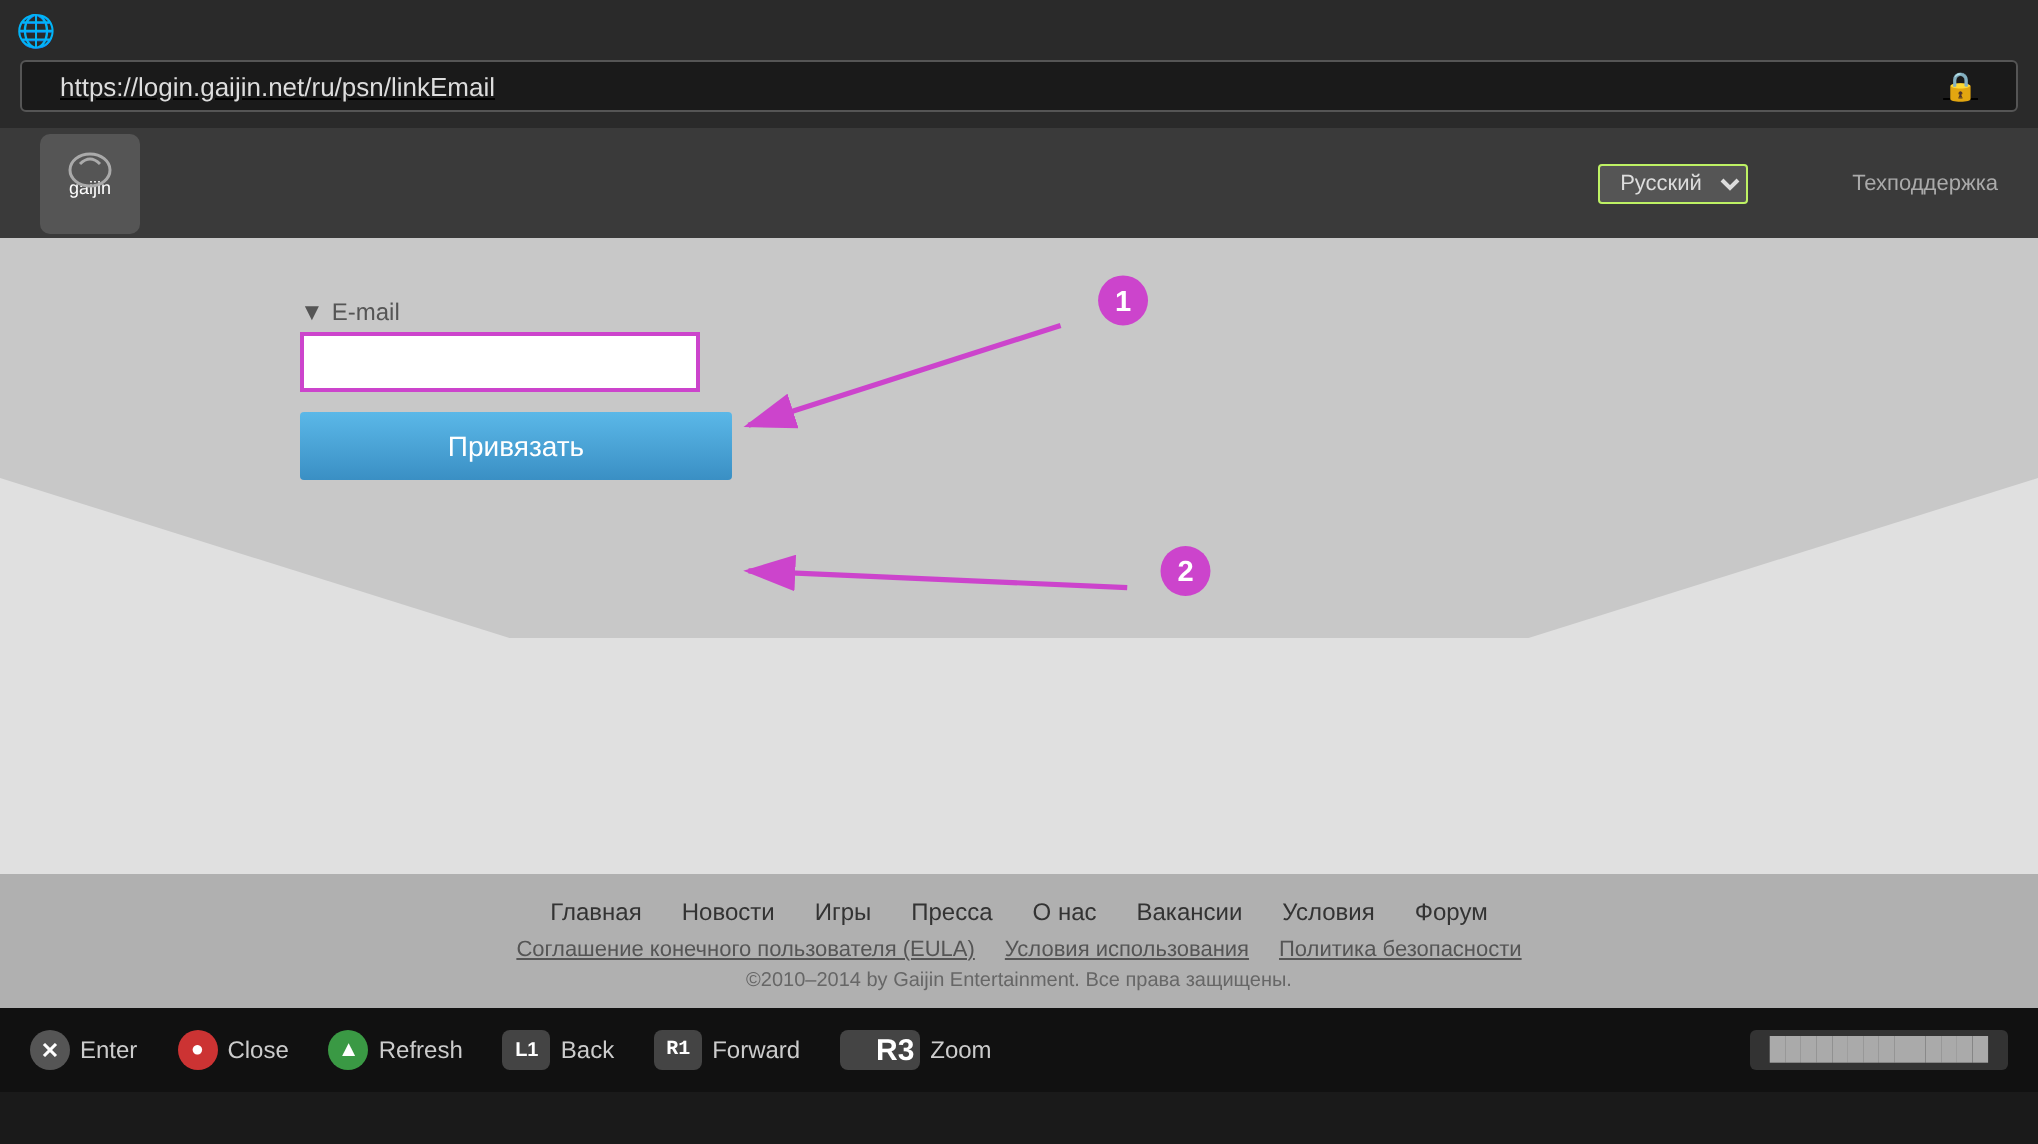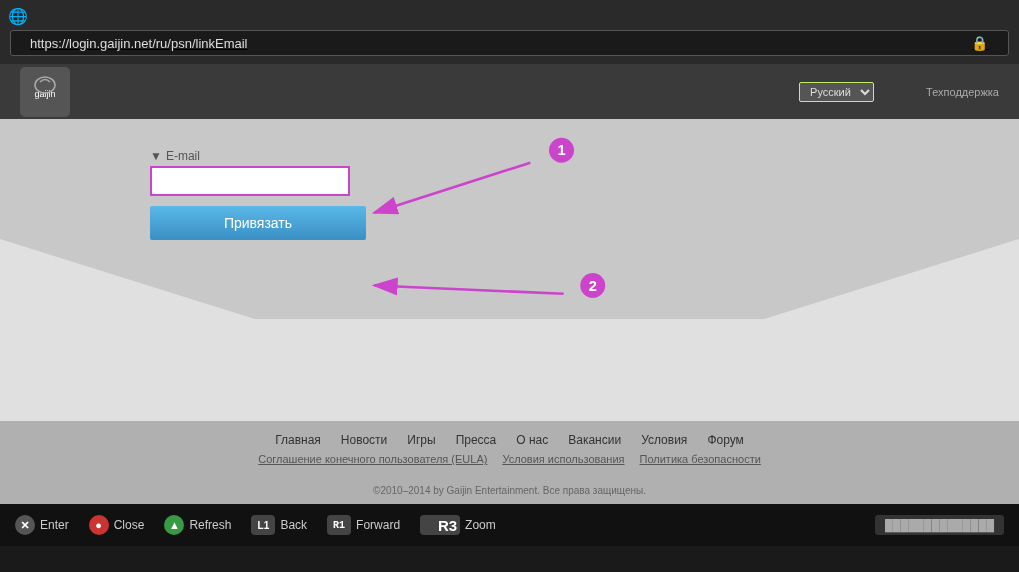--- a/index.html
+++ b/index.html
@@ -187,21 +187,21 @@
     }
     .footer-nav a {
       color: #333;
       font-size: 12px;
       text-decoration: none;
     }
     .footer-legal {
       display: flex;
       justify-content: center;
       gap: 15px;
-      margin-bottom: 20px;
+      margin-bottom: 4px;
     }
     .footer-legal a {
       color: #555;
       font-size: 11px;
       text-decoration: underline;
     }
     .footer-copy {
       color: #666;
       font-size: 10px;
     }

